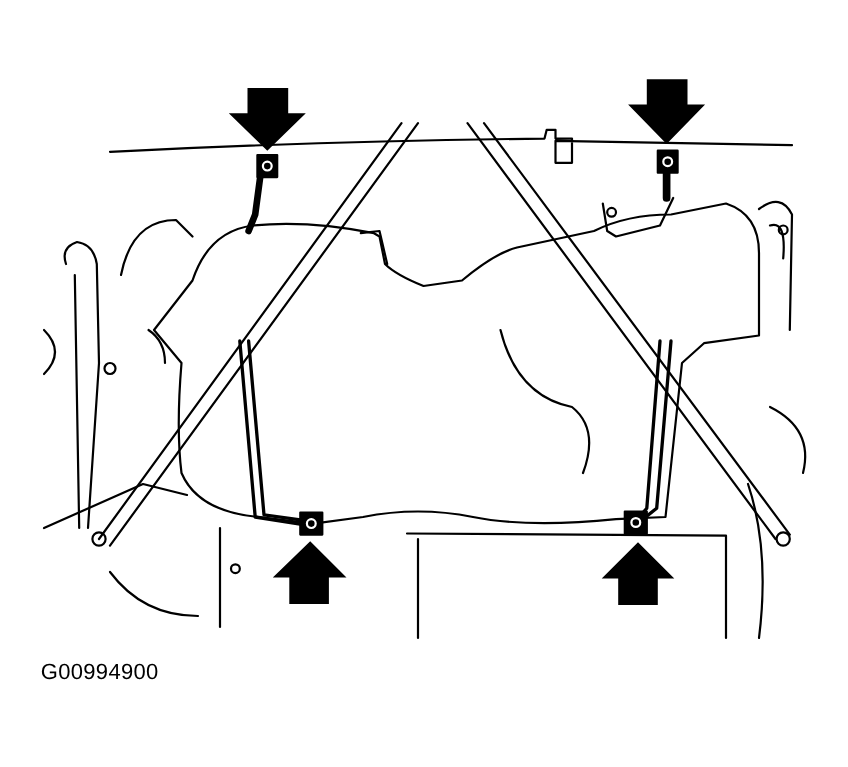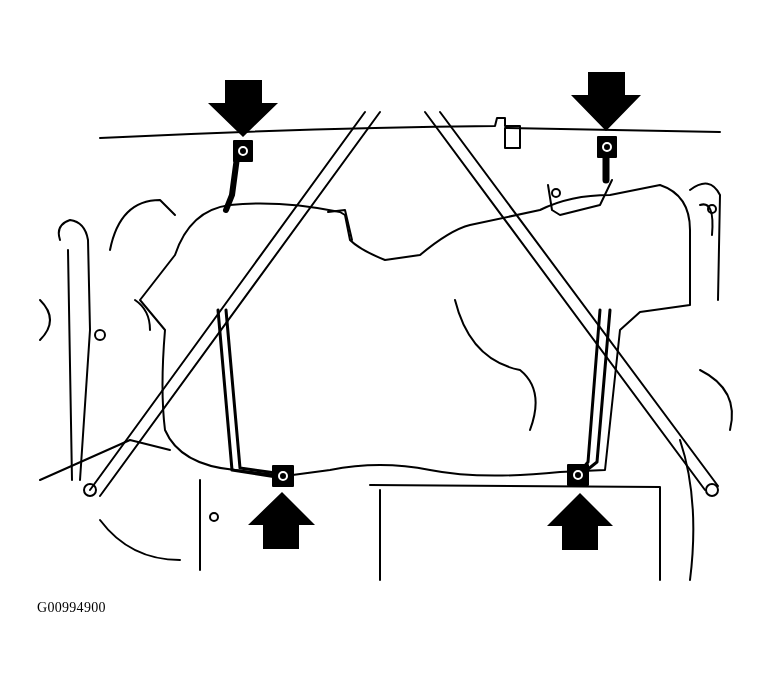--- a/index.html
+++ b/index.html
@@ -1,20 +1,20 @@
 <!DOCTYPE html>
 <html><head>
 <meta charset="utf-8">
 <style>
   html, body { margin: 0; padding: 0; background: #ffffff; }
   body { width: 771px; height: 697px; position: relative; overflow: hidden;
          font-family: "Liberation Sans", sans-serif; }
   .figure { position: absolute; left: 0; top: 0; width: 771px; height: 600px; }
-  .fig-label { position: absolute; left: 37px; top: 600px; font-size: 14px;
-               color: #000; letter-spacing: 0.3px; font-family: Liberation Serif, serif; }
+  .fig-label { position: absolute; left: 37px; top: 600px; font-size: 20px;
+               color: #000; letter-spacing: 0.3px; }
 </style>
 </head>
 <body>
 
 <svg class="figure" viewBox="0 0 771 600" xmlns="http://www.w3.org/2000/svg" fill="none" stroke="#000" stroke-width="2" stroke-linejoin="round" stroke-linecap="round">
 
   <path d="M100 138 Q300 128 495 126 L497 118 L505 118 L505 126 L520 126 L520 148 L505 148 L505 128 Q600 130 720 132"></path>
 
   <g stroke-width="2">
     <path d="M365 112 L90 490 M380 112 L100 496"></path>

